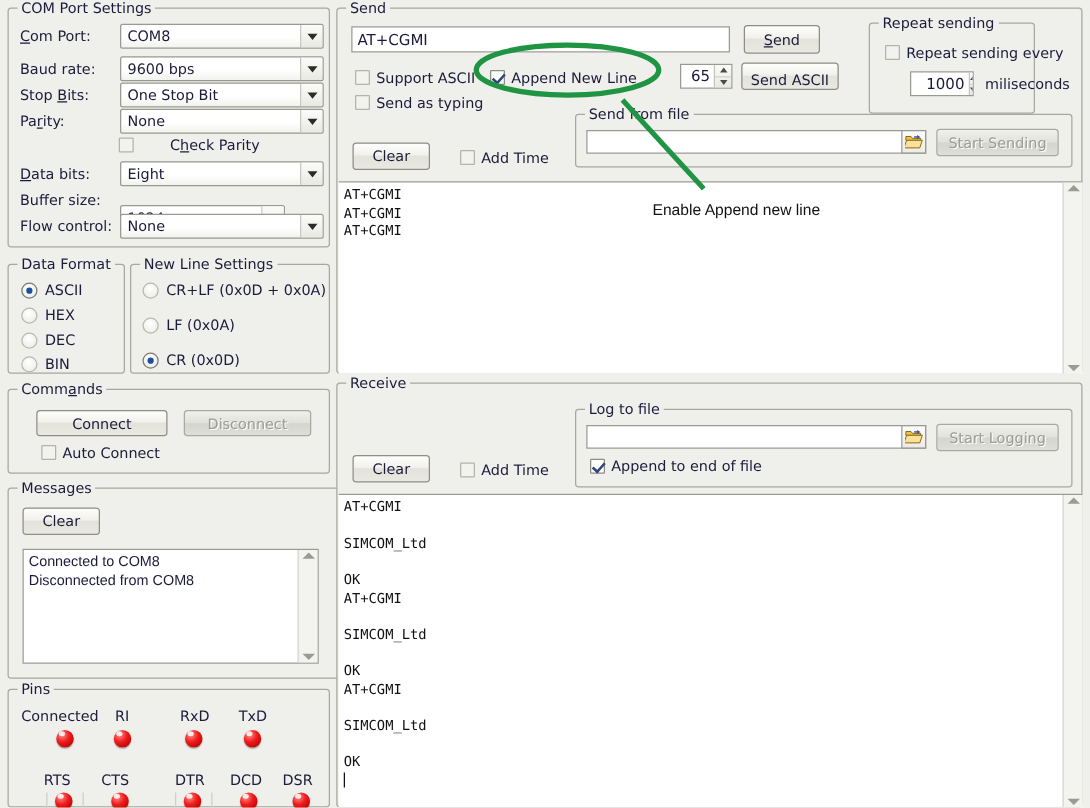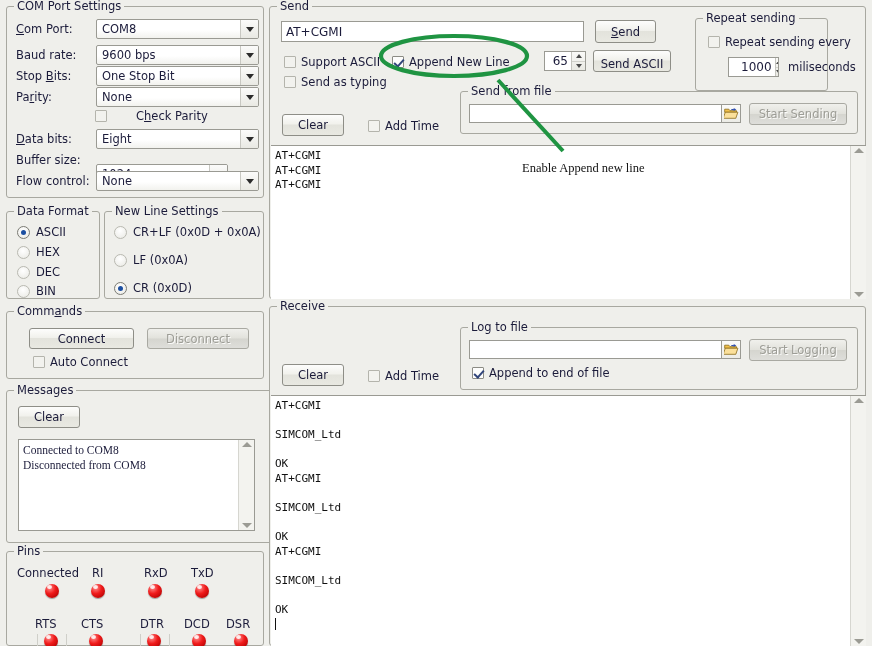--- a/index.html
+++ b/index.html
@@ -249,21 +249,21 @@
     font-family: "DejaVu Sans Mono", "Liberation Mono", monospace;
     font-size: 11px;
     line-height: 14.6px;
     color: #111;
     white-space: pre;
     overflow: hidden;
   }
   .msgtext {
     flex: 1;
     padding: 3px 0 0 4px;
-    font-family: Liberation Serif, serif;
+    font-family: Liberation Sans, sans-serif;
     font-size: 11.5px;
     line-height: 15px;
     color: #1b1b3a;
     white-space: pre;
     overflow: hidden;
   }
   .caret {
     display: inline-block;
     width: 1px;
     height: 12px;
@@ -333,21 +333,21 @@
   }
 
   
   #annot {
     position: absolute;
     inset: 0;
     pointer-events: none;
   }
   .annot-label {
     position: absolute;
-    font-family: Liberation Serif, serif;
+    font-family: Liberation Sans, sans-serif;
     font-size: 12.5px;
     color: #111;
     white-space: nowrap;
   }
 </style>
 </head>
 <body>
 
 <div id="app">
 

